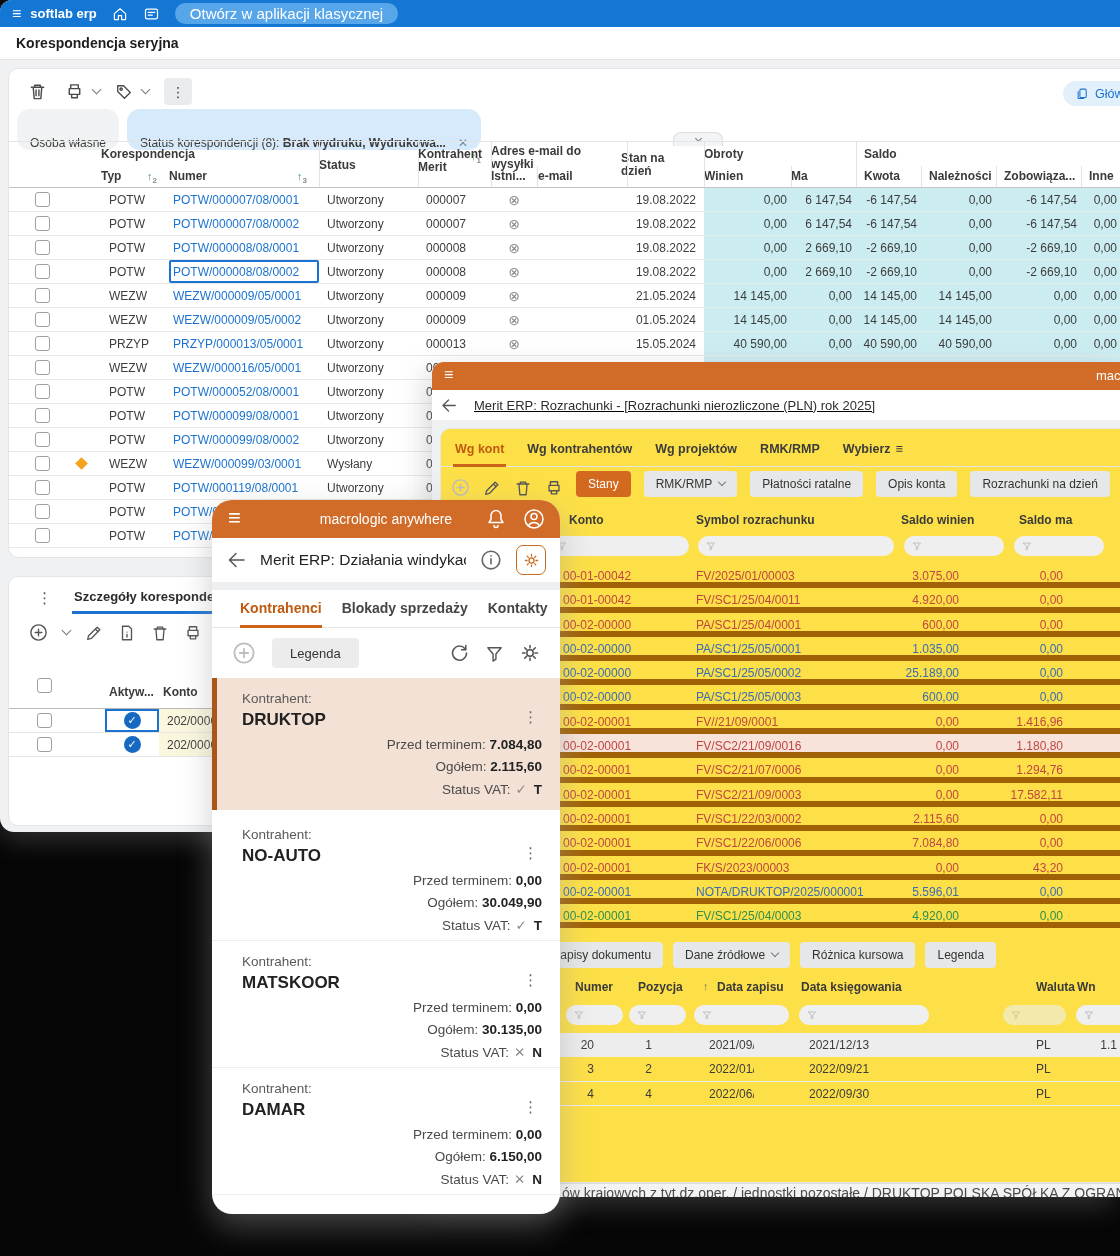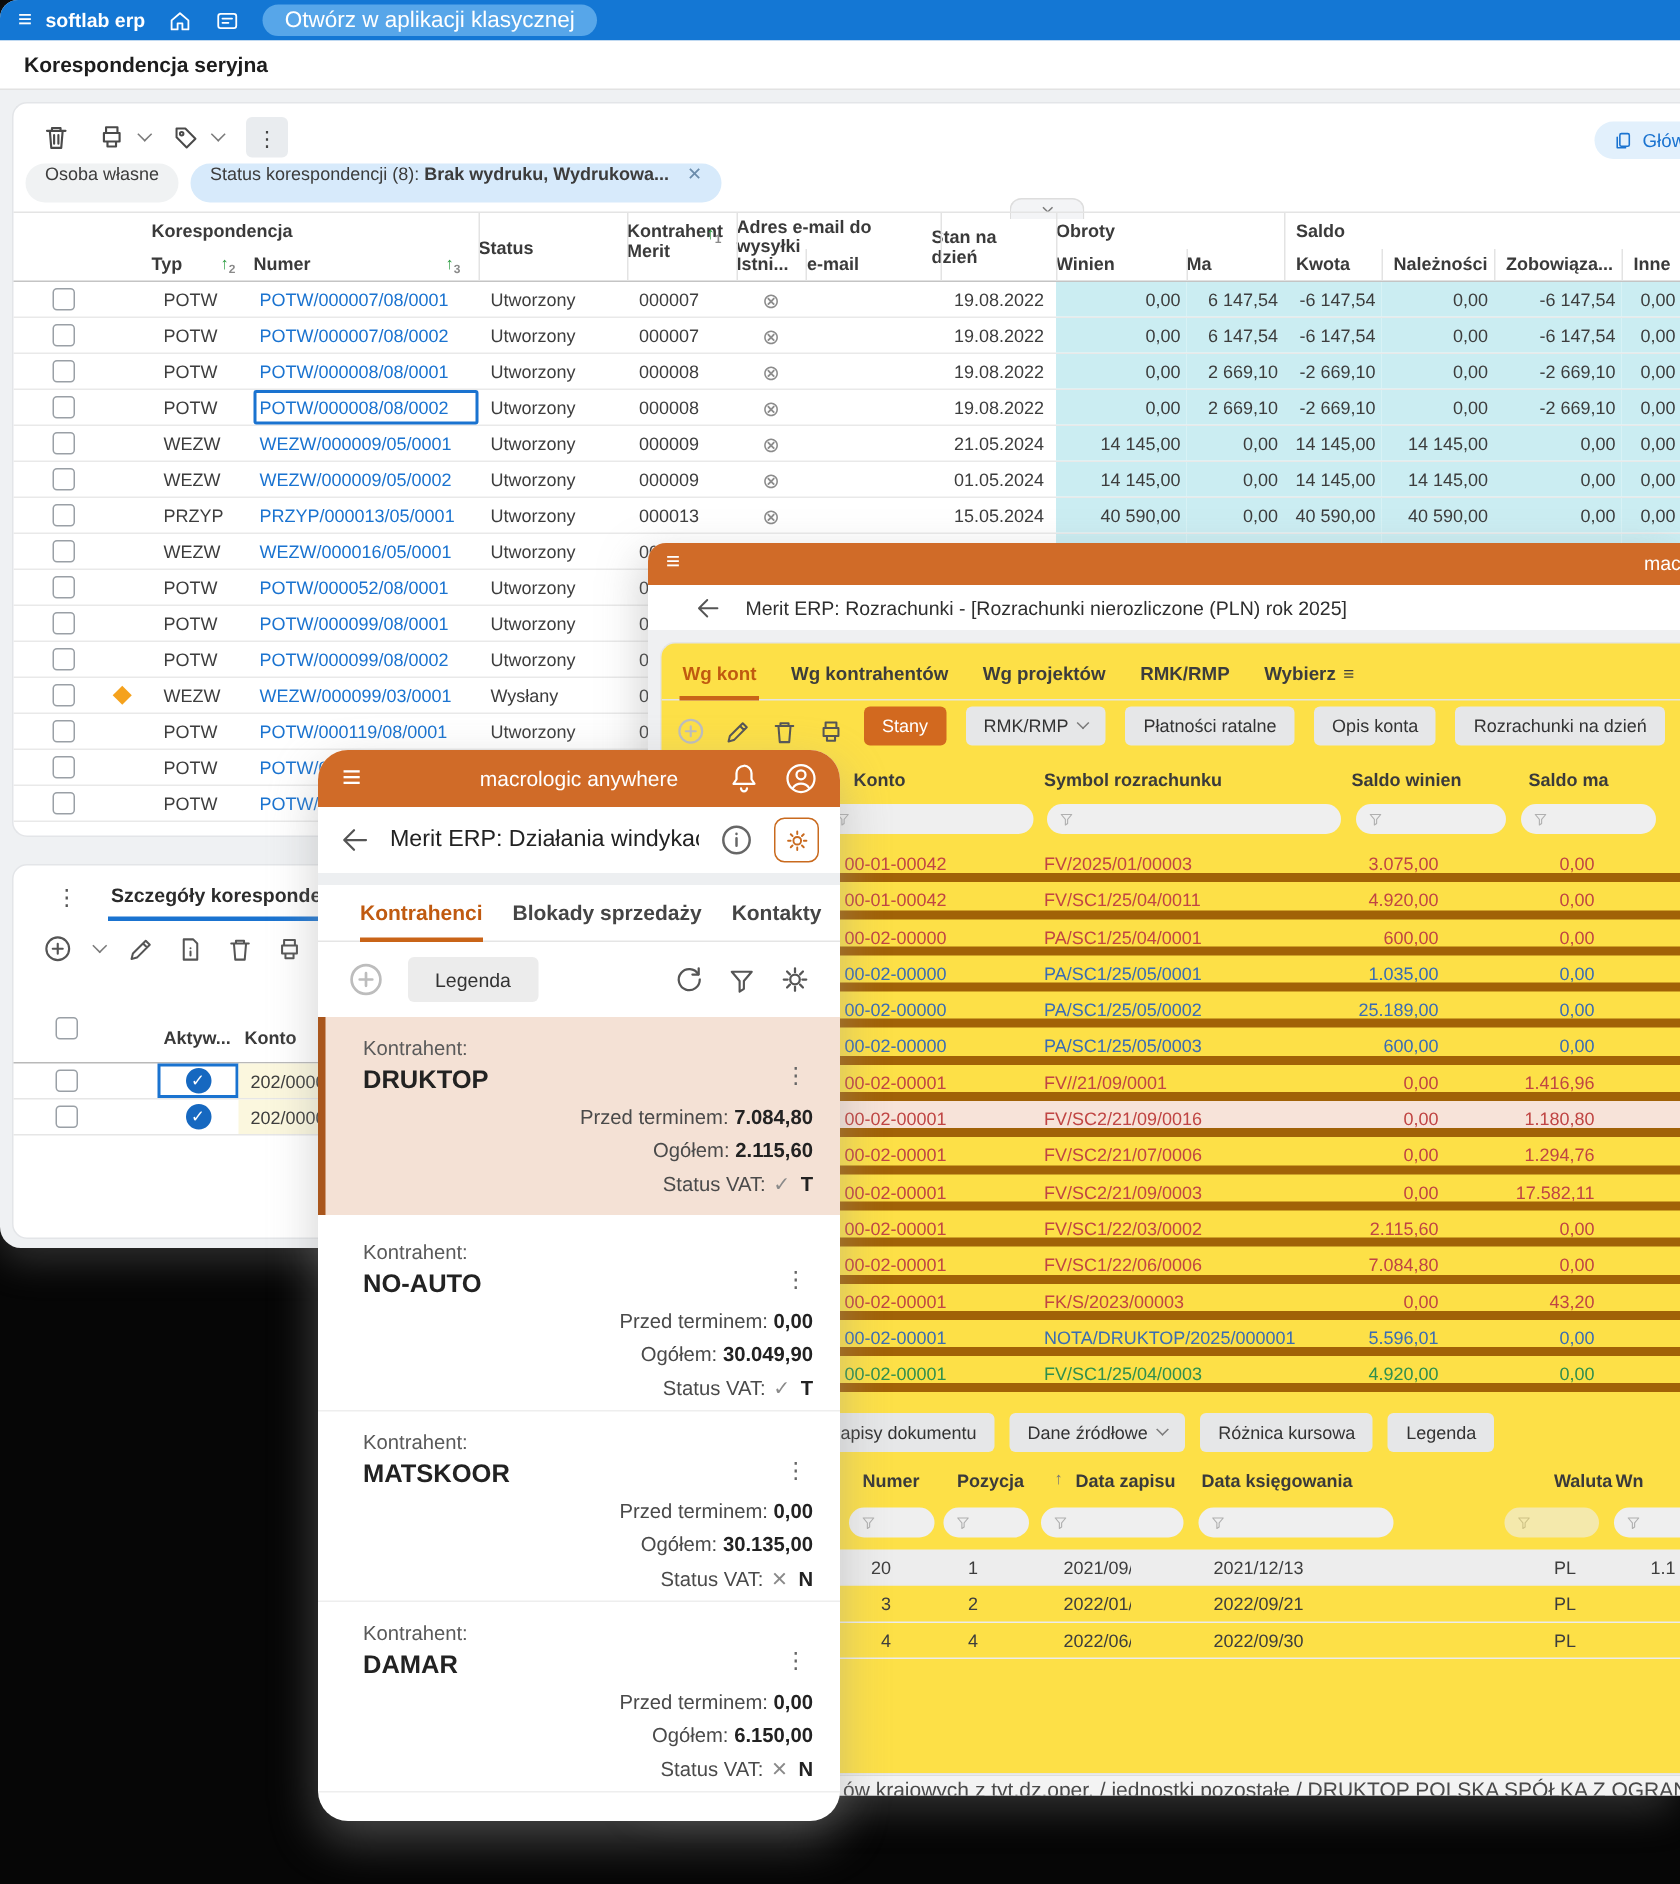--- a/index.html
+++ b/index.html
@@ -20,21 +20,21 @@
   .tb-classic{background:#57a6e9;color:#fff;border:0;border-radius:11px;height:21px;padding:0 15px;font-size:15px;font-family:inherit;white-space:nowrap;}
   .title-row{height:33px;background:#fff;border-bottom:1px solid #e2e2e2;display:flex;align-items:center;padding:0 16px;}
   .title-row h1{font-size:14px;font-weight:bold;color:#1d1d1d;margin:0;}
 
   .main-panel{position:absolute;left:8px;top:68px;width:1112px;height:490px;background:#fff;
               border:1px solid #e3e5e8;border-right:0;border-radius:10px 0 0 10px;}
   .m-toolbar{position:absolute;left:19px;top:9px;display:flex;align-items:center;color:#4a4a4a;}
   .m-toolbar .sp18{margin-left:18px}.m-toolbar .sp8{margin-left:9px}.m-toolbar .sp14{margin-left:15px}
   .dots-btn{width:28px;height:27px;background:#e9ecef;border-radius:4px;display:flex;align-items:center;justify-content:center;color:#444;font-size:14px;}
   .chips{position:absolute;left:8px;top:40px;display:flex;gap:8px;align-items:center;}
-  .chip{height:26px;border-radius:13px;display:flex;align-items:flex-start;padding:0 13px;font-size:12px;color:#3c3c3c;white-space:nowrap;}
+  .chip{height:41px;border-radius:13px;display:flex;align-items:flex-end;padding:0 13px;font-size:12px;color:#3c3c3c;white-space:nowrap;}
   .chip.gray{background:#f0f2f3;}
   .chip.blue{background:#d7eafb;}
   .chip .x{color:#6b8cab;font-size:12px;margin-left:12px;}
   .glowne{position:absolute;left:1054px;top:12px;height:25px;border-radius:13px;background:#e2f0fc;color:#1a73d0;
           display:flex;align-items:center;gap:6px;padding:0 12px;font-size:12.5px;white-space:nowrap;}
   .collapse-tab{position:absolute;left:664px;top:63px;width:50px;height:14px;background:#f3f4f6;border:1px solid #ddd;border-bottom:0;
                 border-radius:8px 8px 0 0;display:flex;align-items:center;justify-content:center;}
   .collapse-tab .chev{width:5px;height:5px;margin-top:-3px;}
 
   .mtable{position:absolute;left:0;top:72px;width:1112px;}
@@ -89,21 +89,21 @@
   .dc2.focused{outline:2px solid #1a73d0;outline-offset:-2px;}
   .okball{width:17px;height:17px;border-radius:50%;background:#1668c0;color:#fff;font-size:11px;display:flex;align-items:center;justify-content:center;}
   .dc3{background:#fbf7de;line-height:24px;padding-left:8px;overflow:hidden;white-space:nowrap;}
 
   
   .roz-window{position:absolute;left:432px;top:362px;width:688px;height:835px;background:#eff0f2;
               border-radius:12px 0 0 12px;box-shadow:-6px 8px 28px rgba(140,140,140,.35);}
   .rz-appbar{height:28px;background:#d06b28;border-radius:12px 0 0 0;position:relative;overflow:hidden;}
   .rz-appbar .tb-menu{position:absolute;left:12px;top:5px;}
   .rz-brand{position:absolute;left:664px;top:6px;color:#fff;font-size:13px;white-space:nowrap;}
-  .rz-titlebar{height:30px;background:#fff;display:flex;align-items:center;gap:17px;padding:0 31px;}
+  .rz-titlebar{height:30px;background:#fff;display:flex;align-items:center;gap:17px;padding:0 8px;text-decoration:underline;}
   .back{color:#555;}
   .rz-title{font-size:13px;color:#2e2e2e;white-space:nowrap;}
   .rz-card{position:absolute;left:8px;top:66px;right:0;bottom:14px;background:#fde047;
            border:1px solid #e5e5e5;border-right:0;border-radius:10px 0 0 0;overflow:hidden;}
   .rz-tabs{position:absolute;left:0;top:0;right:0;height:38px;display:flex;gap:19px;align-items:flex-end;
            padding:0 0 0 12px;border-bottom:1px solid #e4e4e4;font-size:12.5px;font-weight:bold;color:#3c3c3c;}
   .rtab{padding:0 2px 8px;border-bottom:3px solid transparent;margin-bottom:-1px;white-space:nowrap;}
   .rtab.active{color:#c05a10;border-bottom-color:#c96418;}
   .mglyph{display:none;margin-left:5px;font-weight:normal;}
   .rtab.withmenu .mglyph{display:inline;}

